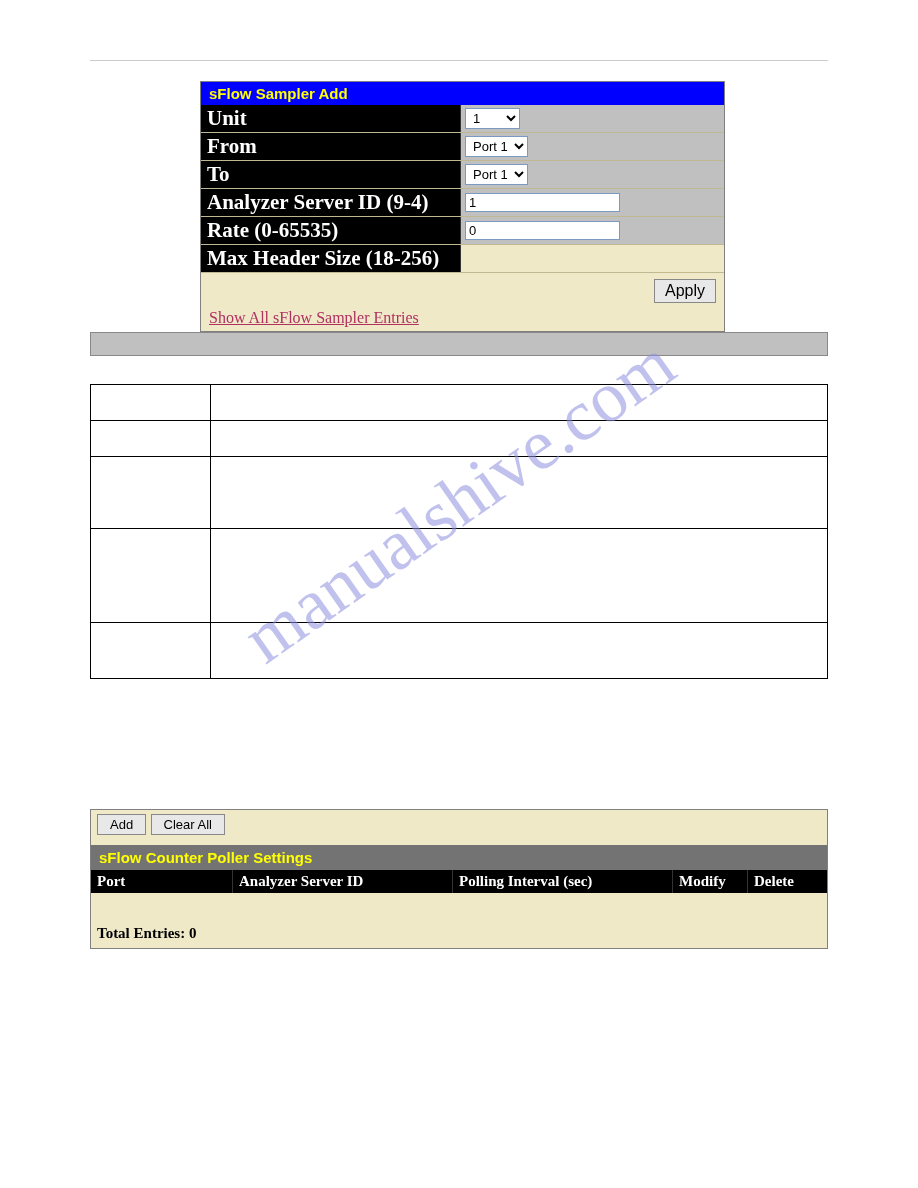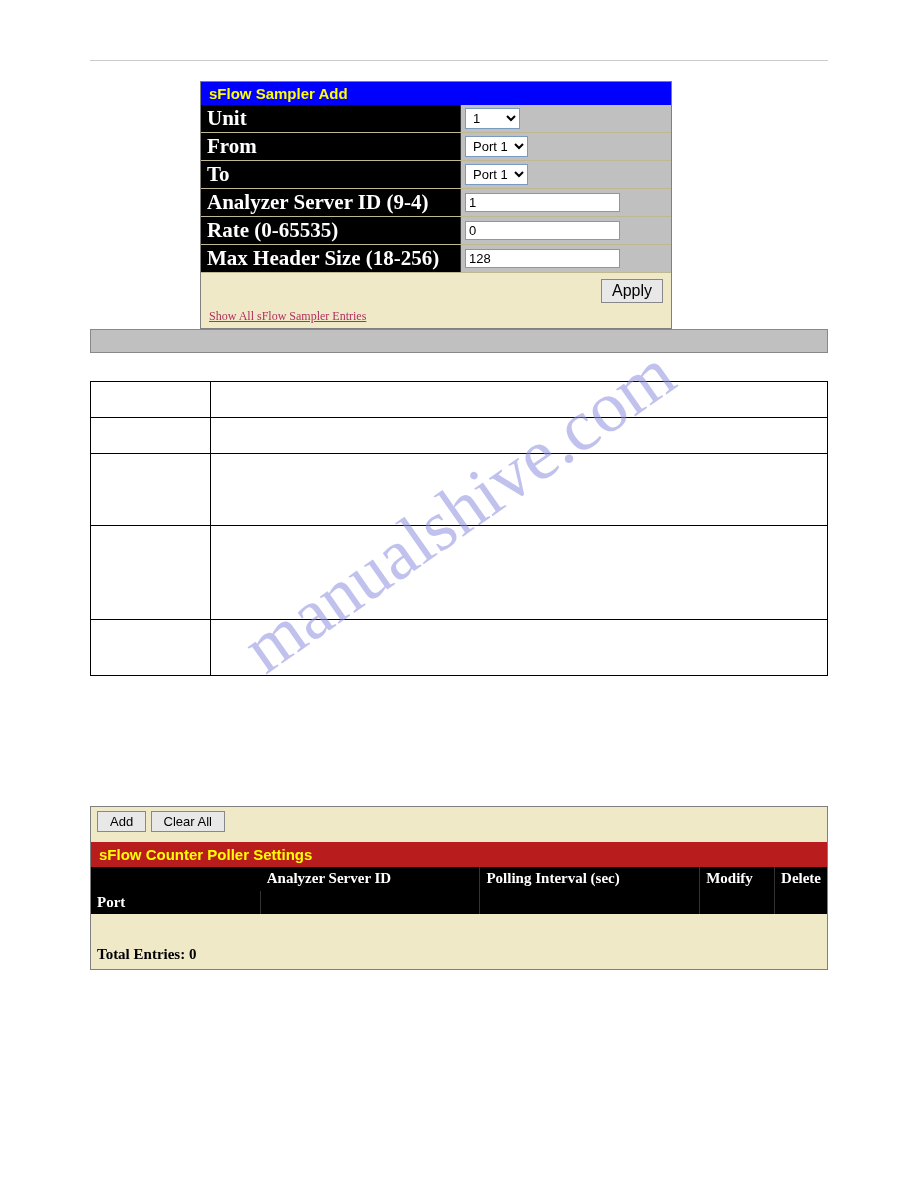--- a/index.html
+++ b/index.html
@@ -29,21 +29,21 @@
       font-size: 72px;
       color: #9090e0;
       opacity: 0.55;
       font-family: Georgia, serif;
       pointer-events: none;
       z-index: 100;
       white-space: nowrap;
     }
     
     .sampler-wrap {
-      width: 472px;
+      width: 525px;
       margin-left: 110px;
       border: 1px solid #808080;
       background: #efe9c8;
     }
     .sampler-header {
       background: #0000ff;
       color: #ffff00;
       font-weight: bold;
       font-size: 15px;
       padding: 3px 8px;
@@ -98,21 +98,21 @@
       font-size: 16px;
       cursor: pointer;
     }
     .sampler-link {
       display: block;
       clear: both;
       margin-top: 30px;
       color: #b03060;
       text-decoration: underline;
       font-family: "Times New Roman", serif;
-      font-size: 12px;
+      font-size: 16px;
     }
     
     .desc-table {
       width: 100%;
       border-collapse: collapse;
       margin-top: 28px;
       font-size: 12px;
     }
     .desc-table-headerbar {
       background: #c0c0c0;
@@ -151,42 +151,42 @@
       padding: 4px 6px 10px 6px;
     }
     .poller-toolbar button {
       background: #e8e8e8;
       border: 1px solid #888;
       padding: 2px 12px;
       font-size: 13px;
       cursor: pointer;
     }
     .poller-header {
-      background: #b91c1c;
+      background: #737373;
       color: #ffff00;
       font-weight: bold;
       font-size: 15px;
       padding: 4px 8px;
     }
     .poller-cols {
       display: flex;
       background: #000000;
       color: #ffffff;
       font-weight: bold;
       font-family: "Times New Roman", serif;
       font-size: 15px;
     }
     .poller-cols > div {
       padding: 3px 6px;
       border-right: 1px solid #333;
     }
     .poller-cols > div:last-child {
       border-right: none;
     }
-    .pc-port { width: 170px; margin-top: 24px; }
+    .pc-port { width: 142px; }
     .pc-analyzer { width: 220px; }
     .pc-interval { width: 220px; }
     .pc-modify { width: 75px; }
     .pc-delete { flex: 1; }
     .poller-body {
       padding: 32px 6px 6px 6px;
     }
     .total-entries {
       font-weight: bold;
       font-family: "Times New Roman", serif;
@@ -240,23 +240,20 @@
 
     <div class="sampler-row">
       <div class="sampler-label">Rate (0-65535)</div>
       <div class="sampler-field">
         <input type="text" value="0" style="">
       </div>
     </div>
 
     <div class="sampler-row">
       <div class="sampler-label">Max Header Size (18-256)</div>
-      <div class="sampler-field">
-        <input type="text" value="128" style="">
-      </div>
     </div>
 
     <div class="sampler-footer">
       <button class="apply-btn">Apply</button>
       <a href="#" class="sampler-link">Show All sFlow Sampler Entries</a>
     </div>
   </div>
 
   <div class="desc-table-headerbar"></div>
   <table class="desc-table">

